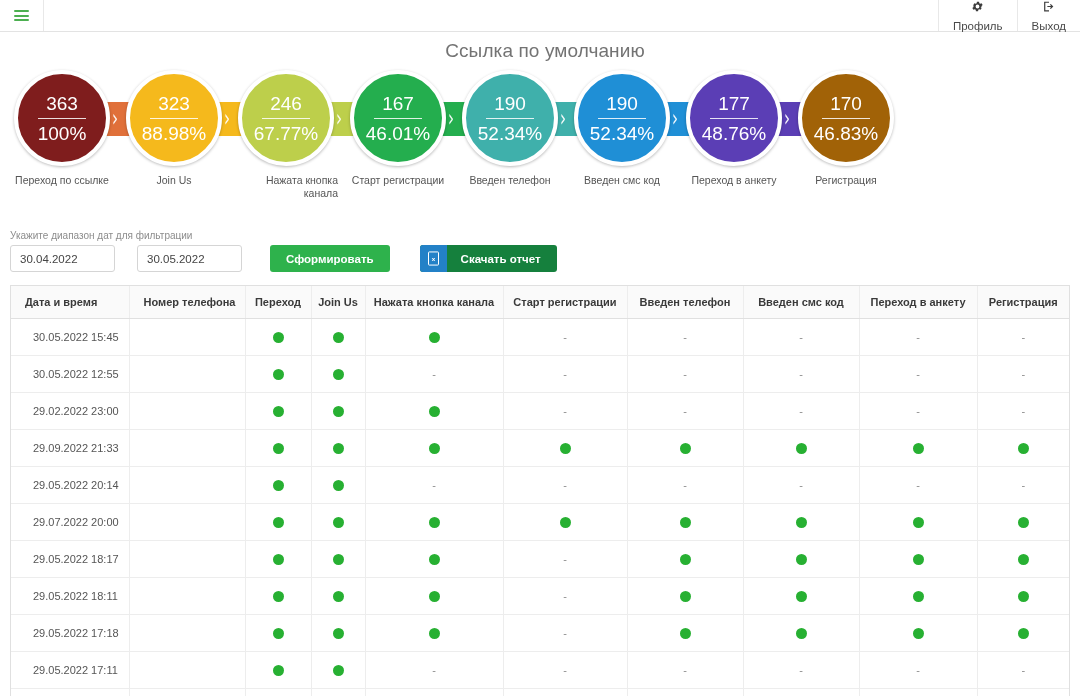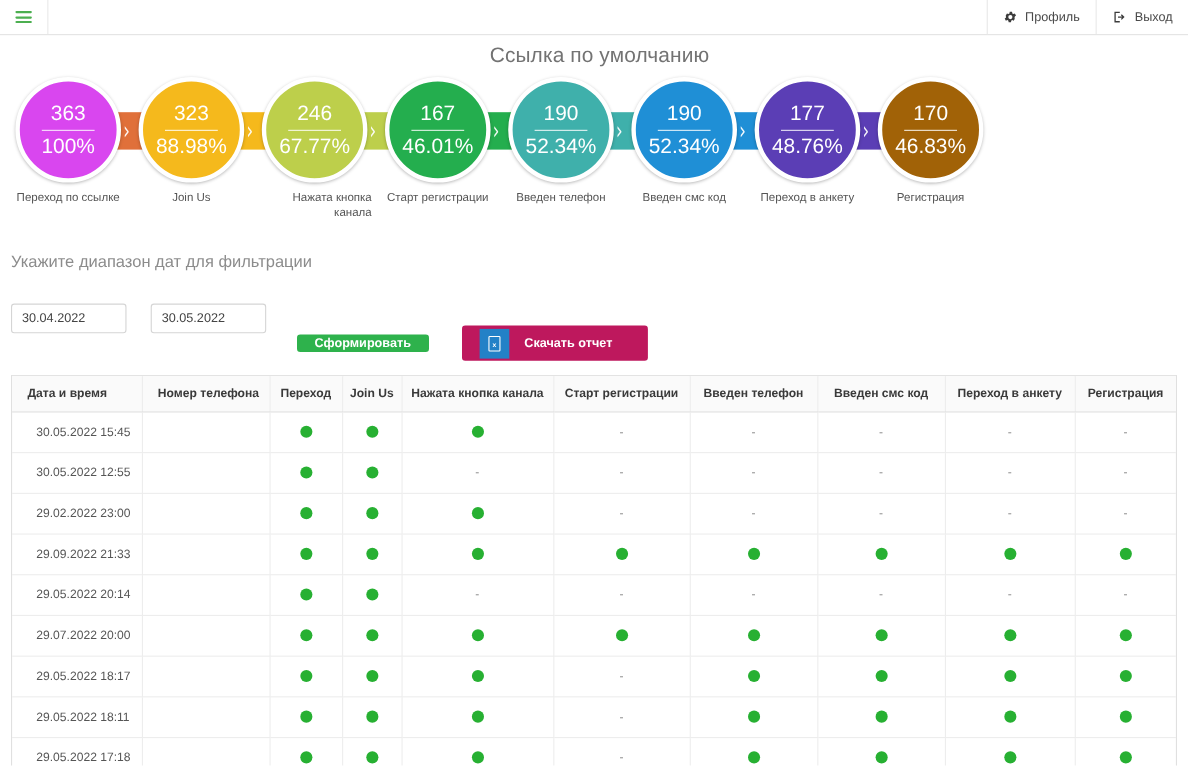--- a/index.html
+++ b/index.html
@@ -35,20 +35,21 @@
   .nav-spacer { flex: 1; }
   .nav-right { display: flex; align-items: stretch; }
   .nav-item {
     display: flex; align-items: center; gap: 7px;
     padding: 0 14px;
     border-left: 1px solid #e8e8e8;
     font-size: 11.5px;
     color: #4a4a4a;
     cursor: pointer;
     white-space: nowrap;
+    flex-direction: column;
   }
   .nav-item svg { display: block; }
 
   
   .page-title {
     font-size: 19px;
     font-weight: 400;
     color: #737373;
     padding: 8px 0 0 10px;
     letter-spacing: .1px;
@@ -115,51 +116,50 @@
     font-size: 15px;
     line-height: 1;
     font-family: "DejaVu Sans", sans-serif;
     transform: scaleY(1.5);
     opacity: .95;
   }
 
   
   .filter-bar { padding: 18px 0 0 10px; }
   .filter-hint {
-    font-size: 15px;
+    font-size: 10px;
     color: #8c8c8c;
     margin-bottom: 4px;
   }
   .filter-row { display: flex; align-items: center; gap: 22px; }
   .date-input {
     width: 105px; height: 27px;
     border: 1px solid #d5d5d5;
     border-radius: 3px;
     background: #fff;
     font-size: 11.5px;
     color: #444;
     padding: 0 9px;
     font-family: "Liberation Sans", sans-serif;
     outline: none;
   }
   .btn {
-    height: 16px;
+    height: 27px;
     border: none;
     border-radius: 3px;
     color: #fff;
     font-size: 11.5px;
     font-weight: bold;
     cursor: pointer;
     display: flex;
     align-items: center;
     font-family: "Liberation Sans", sans-serif;
-    margin-top: 45px;
   }
   .btn-green { background: #2eb24c; padding: 0 16px; margin-left: 6px; }
-  .btn-blue  { background: #be185d; padding: 16px; margin-left: 8px; overflow: hidden; }
+  .btn-blue  { background: #15803d; padding: 0; margin-left: 8px; overflow: hidden; }
   .btn-blue .xls-icon {
     width: 27px; height: 27px;
     background: #2381c7;
     display: flex; align-items: center; justify-content: center;
   }
   .btn-blue .blue-label { padding: 0 16px 0 14px; }
 
   
   .table-wrap {
     margin: 13px 10px 0 10px;
@@ -236,21 +236,21 @@
 </div>
 
 <div class="page-title">Ссылка по умолчанию</div>
 
 <div class="funnel-wrap">
   <div class="funnel" id="funnel">
       <div class="f-step">
         <div class="f-conn" style="background: rgb(224, 112, 58);">
           <span class="chev">›</span>
         </div>
-        <div class="f-circle" style="background: #d946ef;">
+        <div class="f-circle" style="background: #7f1d1d;">
           <div class="f-count">363</div>
           <div class="f-rule"></div>
           <div class="f-pct">100%</div>
         </div>
         <div class="f-label">Переход по ссылке</div>
       </div>
       <div class="f-step">
         <div class="f-conn" style="background: rgb(245, 185, 28);">
           <span class="chev">›</span>
         </div>

